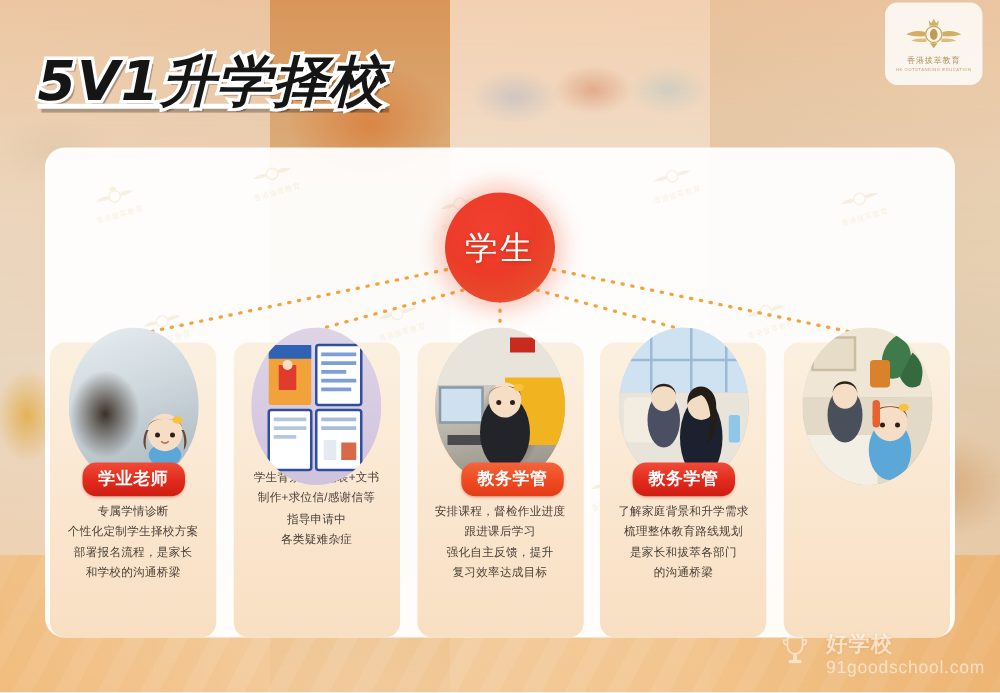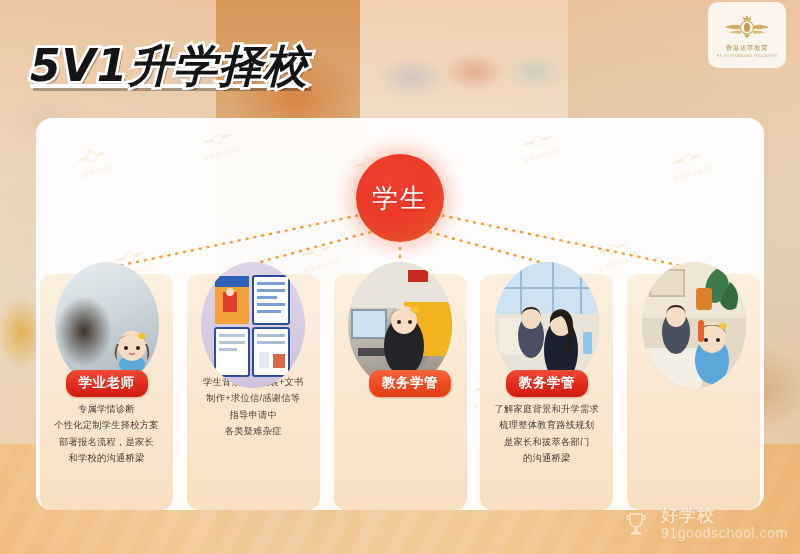--- a/index.html
+++ b/index.html
@@ -189,21 +189,21 @@
     margin-top: 4px;
     padding: 0 7px;
     font-size: 9.3px; line-height: 1.75;
     color: #4a423a; letter-spacing: .2px;
     white-space: pre-line;
   }
 
   
   .site-wm {
     position: absolute; right: 12px; bottom: 14px;
-    display: flex; align-items: center; gap: 14px;
+    display: flex; align-items: flex-start; gap: 14px;
     z-index: 8; opacity: .55;
   }
   .site-wm .cup { width: 22px; height: 26px; }
   .site-wm .txt { display: flex; flex-direction: column; line-height: 1; }
   .site-wm .big { font-size: 17px; font-weight: 800; color: #ffffff;
                   text-shadow: 0 0 2px rgba(200,120,50,.6); letter-spacing: 1px; }
   .site-wm .small { font-size: 14px; color: #ffffff; letter-spacing: .6px; margin-top: 2px; }
 </style>
 </head>
 <body>
@@ -419,20 +419,24 @@
           <rect x="10" y="86" width="40" height="8" fill="#4a4a50"></rect>
           <ellipse cx="56" cy="84" rx="20" ry="30" fill="#23232a"></ellipse>
           <ellipse cx="56" cy="58" rx="13" ry="14" fill="#f6ddc6"></ellipse>
           <path d="M43 56 C43 44 69 44 69 56 C69 50 64 47 56 47 C48 47 43 50 43 56 Z" fill="#2d2018"></path>
           <circle cx="51" cy="60" r="2" fill="#2d2018"></circle>
             <circle cx="62" cy="60" r="2" fill="#2d2018"></circle>
           <ellipse cx="67" cy="48" rx="4" ry="3" fill="#f7c23c"></ellipse>
         </svg>
       </div>
       <div class="badge orange">教务学管</div>
+      <div class="card-body">安排课程，督检作业进度
+跟进课后学习
+强化自主反馈，提升
+复习效率达成目标</div>
     </div>
 
     <div class="card">
       <div class="card-photo">
         <div class="ph ph4"></div>
         <svg viewBox="0 0 104 126" style="position:absolute;inset:0;width:100%;height:100%">
           <rect x="0" y="0" width="104" height="52" fill="#cfe2f2"></rect>
           <g stroke="#9db9d4" stroke-width="2">
               <line x1="26" y1="0" x2="26" y2="52"></line>
               <line x1="58" y1="0" x2="58" y2="52"></line>

